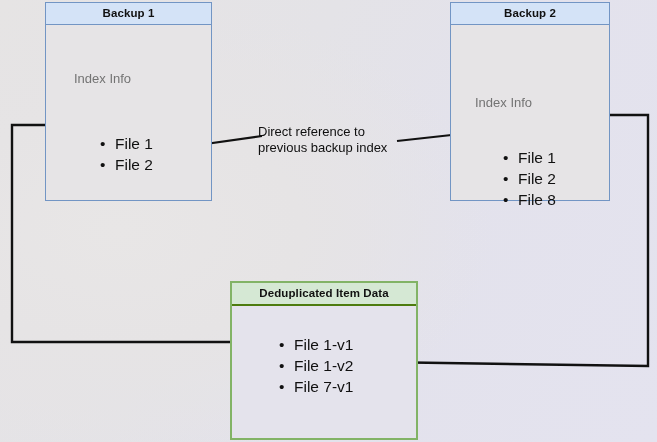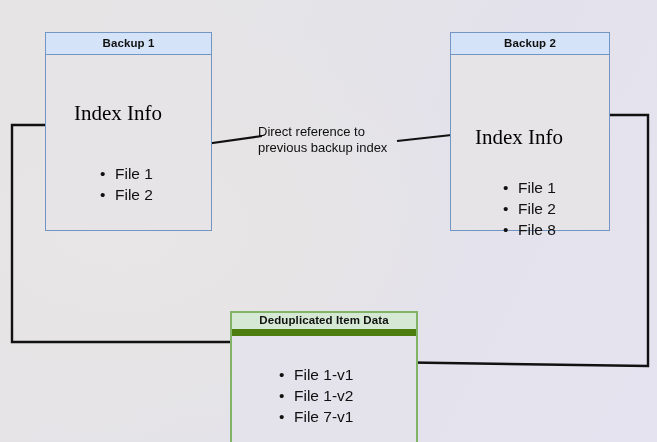--- a/index.html
+++ b/index.html
@@ -31,21 +31,20 @@
     width: 657px;
     height: 442px;
   }
 
   
   .node {
     position: absolute;
     box-sizing: border-box;
     display: flex;
     flex-direction: column;
-    margin-top: 30px;
   }
   .node-header {
     box-sizing: border-box;
     text-align: center;
     font-weight: bold;
     font-size: 11.5px;
     color: #111111;
     line-height: 1;
     display: flex;
     align-items: center;
@@ -71,36 +70,35 @@
     flex: 0 0 22px;
   }
 
   
   .node.green {
     border: 2px solid #82b366;
     background: #e4e3ec;
   }
   .node.green > .node-header {
     background: #d5e8d4;
-    border-bottom: 7px solid #4d7c0f;
+    border-bottom: 2px solid #4d7c0f;
     height: 23px;
     flex: 0 0 23px;
   }
   .node.green > .node-body {
     background: #e4e3ec;
     border-radius: 29px;
   }
 
   
   .index-label {
     position: absolute;
-    font-size: 21px;
-    color: #000000;
+    font-size: 13px;
+    color: #737373;
     white-space: nowrap;
-    font-family: Liberation Serif, serif;
   }
 
   
   ul.file-list {
     position: absolute;
     margin: 0;
     padding: 0 0 0 17px;
     list-style: none;
   }
   ul.file-list > li {

